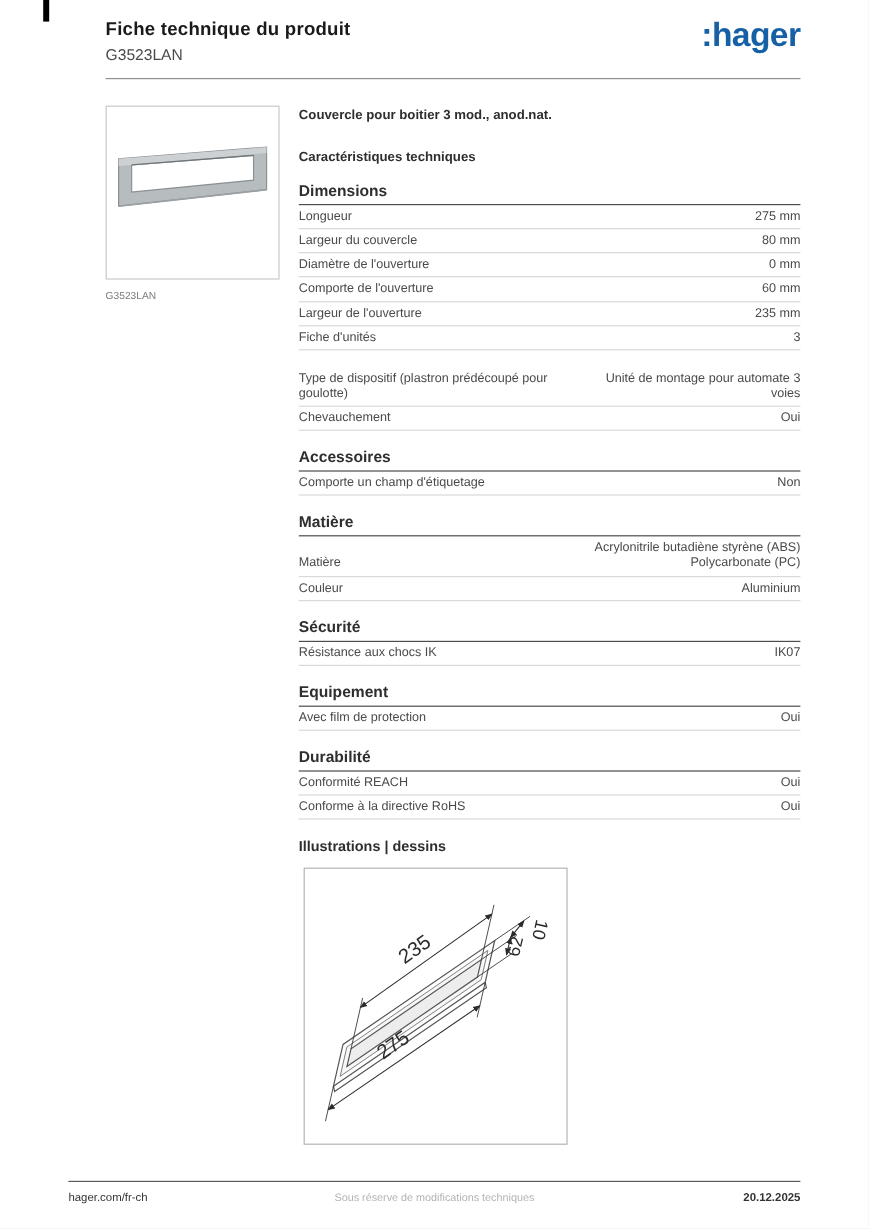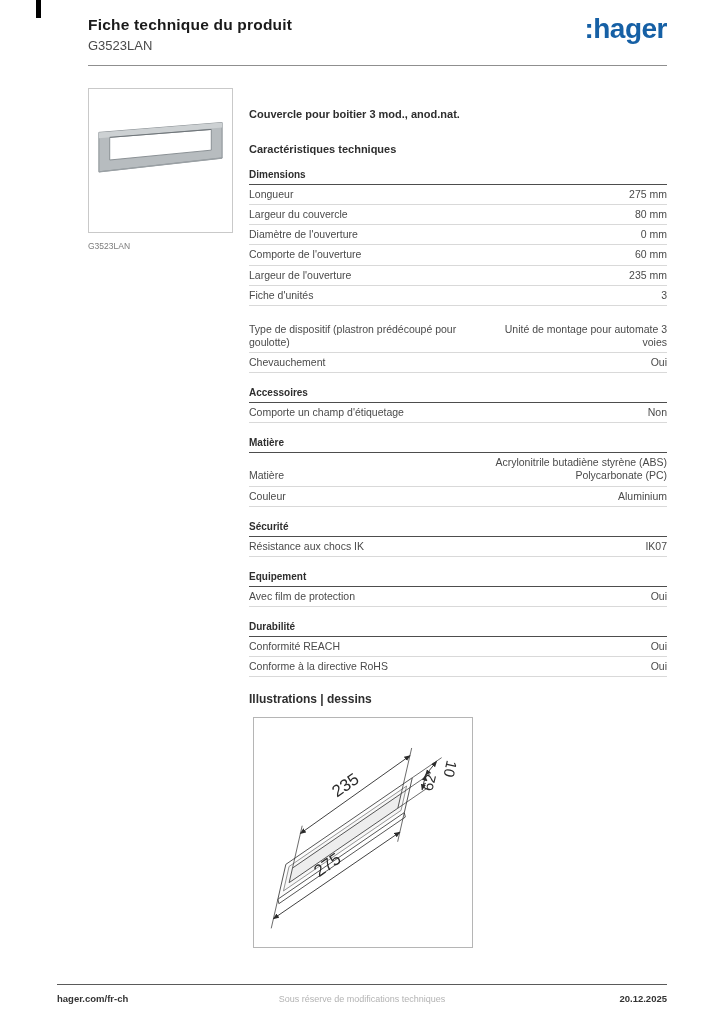--- a/index.html
+++ b/index.html
@@ -20,38 +20,38 @@
   .product-code{font-size:13px;color:#4a4a4a;margin-top:4px;}
   .logo{color:var(--brand);font-weight:bold;font-size:28px;line-height:.95;letter-spacing:-.5px;}
   .header-rule{border:none;border-top:1px solid #8f8f8f;margin:12px 57px 0 57px;}
 
   .content{display:flex;gap:16px;padding:22px 57px 0 57px;}
   .left-col{width:145px;flex:none;}
   .image-box{width:145px;height:145px;border:1px solid #c9c9c9;display:flex;align-items:center;justify-content:center;background:#fff;}
   .image-caption{font-size:8.5px;color:#7c7c7c;margin-top:8px;}
   .right-col{flex:1;min-width:0;}
 
-  .product-desc{font-size:11px;font-weight:bold;margin-top:20px;color:#2e2e2e;}
+  .product-desc{font-size:11px;font-weight:bold;margin-top:2px;color:#2e2e2e;}
   .char-title{font-size:11px;font-weight:bold;margin-top:23px;color:#2e2e2e;}
 
   .spec-section{margin-top:14px;}
-  .sec-title{font-size:10px;font-weight:bold;margin:0;padding-bottom:4px;border-bottom:1px solid var(--rule-dark);color:#2e2e2e;}
+  .sec-title{font-size:13px;font-weight:bold;margin:0;padding-bottom:4px;border-bottom:1px solid var(--rule-dark);color:#2e2e2e;}
   .row{display:flex;justify-content:space-between;align-items:flex-end;gap:14px;padding:3px 0;border-bottom:1px solid var(--rule-light);font-size:10.5px;color:#4a4a4a;line-height:1.25;}
   .row .label{text-align:left;}
   .row .value{text-align:right;white-space:pre-line;}
 
   .illus-title{font-size:12px;font-weight:bold;margin-top:15px;color:#2e2e2e;}
   .drawing-box{width:220px;height:231px;border:1px solid #b5b5b5;margin-top:11px;margin-left:4px;background:#fff;}
   .drawing-box svg{display:block;}
   .dim-text{fill:#2b2b2b;font-family:"Liberation Sans",sans-serif;}
 
   .footer{position:absolute;left:57px;right:57px;bottom:20px;}
   .footer-rule{border:none;border-top:1px solid #5a5a5a;margin:0 0 8px 0;}
   .footer-row{display:flex;align-items:baseline;font-size:9.5px;}
-  .footer-site{flex:1;text-align:left;font-weight:bold;color:#333;}
+  .footer-site{flex:1;text-align:left;font-weight:normal;color:#333;}
   .footer-note{flex:2;text-align:center;color:#b3b3b3;font-size:9px;}
   .footer-date{flex:1;text-align:right;font-weight:bold;color:#333;}
 </style>
 </head>
 <body>
 
 <div class="page">
   <div class="crop-mark"></div>
 
   <div class="header">

